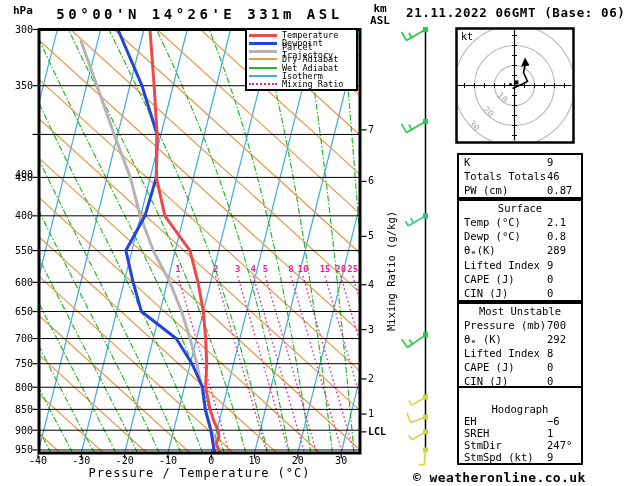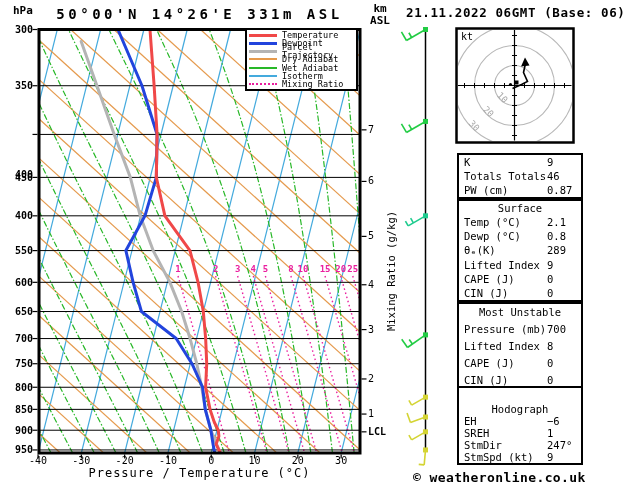--- a/index.html
+++ b/index.html
@@ -1,21 +1,21 @@
 <!DOCTYPE html>
 <html><head>
 <meta charset="utf-8">
 <style>
   html,body{margin:0;padding:0;background:#fff;}
   #app{position:relative;width:629px;height:486px;background:#fff;overflow:hidden;
        font-family:"DejaVu Sans Mono","Liberation Mono",monospace;color:#000;}
   #chart-svg{position:absolute;left:0;top:0;}
   .lbl{position:absolute;white-space:nowrap;}
   .b{font-weight:bold;}
-  .ptick{position:absolute;left:5px;width:28px;text-align:right;font-size:10px;font-weight:bold;}
+  .ptick{position:absolute;left:5px;width:28px;text-align:right;font-size:10px;}
   .xtick{position:absolute;width:32px;text-align:center;font-size:10px;}
   .ktick{position:absolute;left:368px;font-size:10px;}
   #legend{position:absolute;left:245px;top:28px;width:113px;height:63px;
           border:2px solid #000;background:#fff;box-sizing:border-box;
           display:flex;flex-direction:column;justify-content:space-around;padding:1px 0 1px 2px;}
   .lg-row{display:flex;align-items:center;height:8px;}
   .lg-line{width:28px;margin-right:5px;flex:none;}
   .lg-txt{font-size:8.5px;line-height:8px;}
   #tables{position:absolute;left:0;top:0;}
   .tbox{position:absolute;left:457px;width:126px;border:2px solid #000;background:#fff;
@@ -344,20 +344,21 @@
         <div class="trow"><span>Temp (°C)</span><span class="tval">2.1</span></div>
         <div class="trow"><span>Dewp (°C)</span><span class="tval">0.8</span></div>
         <div class="trow"><span>θₑ(K)</span><span class="tval">289</span></div>
         <div class="trow"><span>Lifted Index</span><span class="tval">9</span></div>
         <div class="trow"><span>CAPE (J)</span><span class="tval">0</span></div>
         <div class="trow"><span>CIN (J)</span><span class="tval">0</span></div>
       </div>
       <div class="tbox" style="top: 302px; height: 88px;">
         <div class="thead">Most Unstable</div>
         <div class="trow"><span>Pressure (mb)</span><span class="tval">700</span></div>
+        <div class="trow"><span>θₑ (K)</span><span class="tval">292</span></div>
         <div class="trow"><span>Lifted Index</span><span class="tval">8</span></div>
         <div class="trow"><span>CAPE (J)</span><span class="tval">0</span></div>
         <div class="trow"><span>CIN (J)</span><span class="tval">0</span></div>
       </div>
       <div class="tbox" style="top: 386px; height: 79px; justify-content: flex-end;">
         <div class="thead">Hodograph</div>
         <div class="trow"><span>EH</span><span class="tval">−6</span></div>
         <div class="trow"><span>SREH</span><span class="tval">1</span></div>
         <div class="trow"><span>StmDir</span><span class="tval">247°</span></div>
         <div class="trow"><span>StmSpd (kt)</span><span class="tval">9</span></div>

